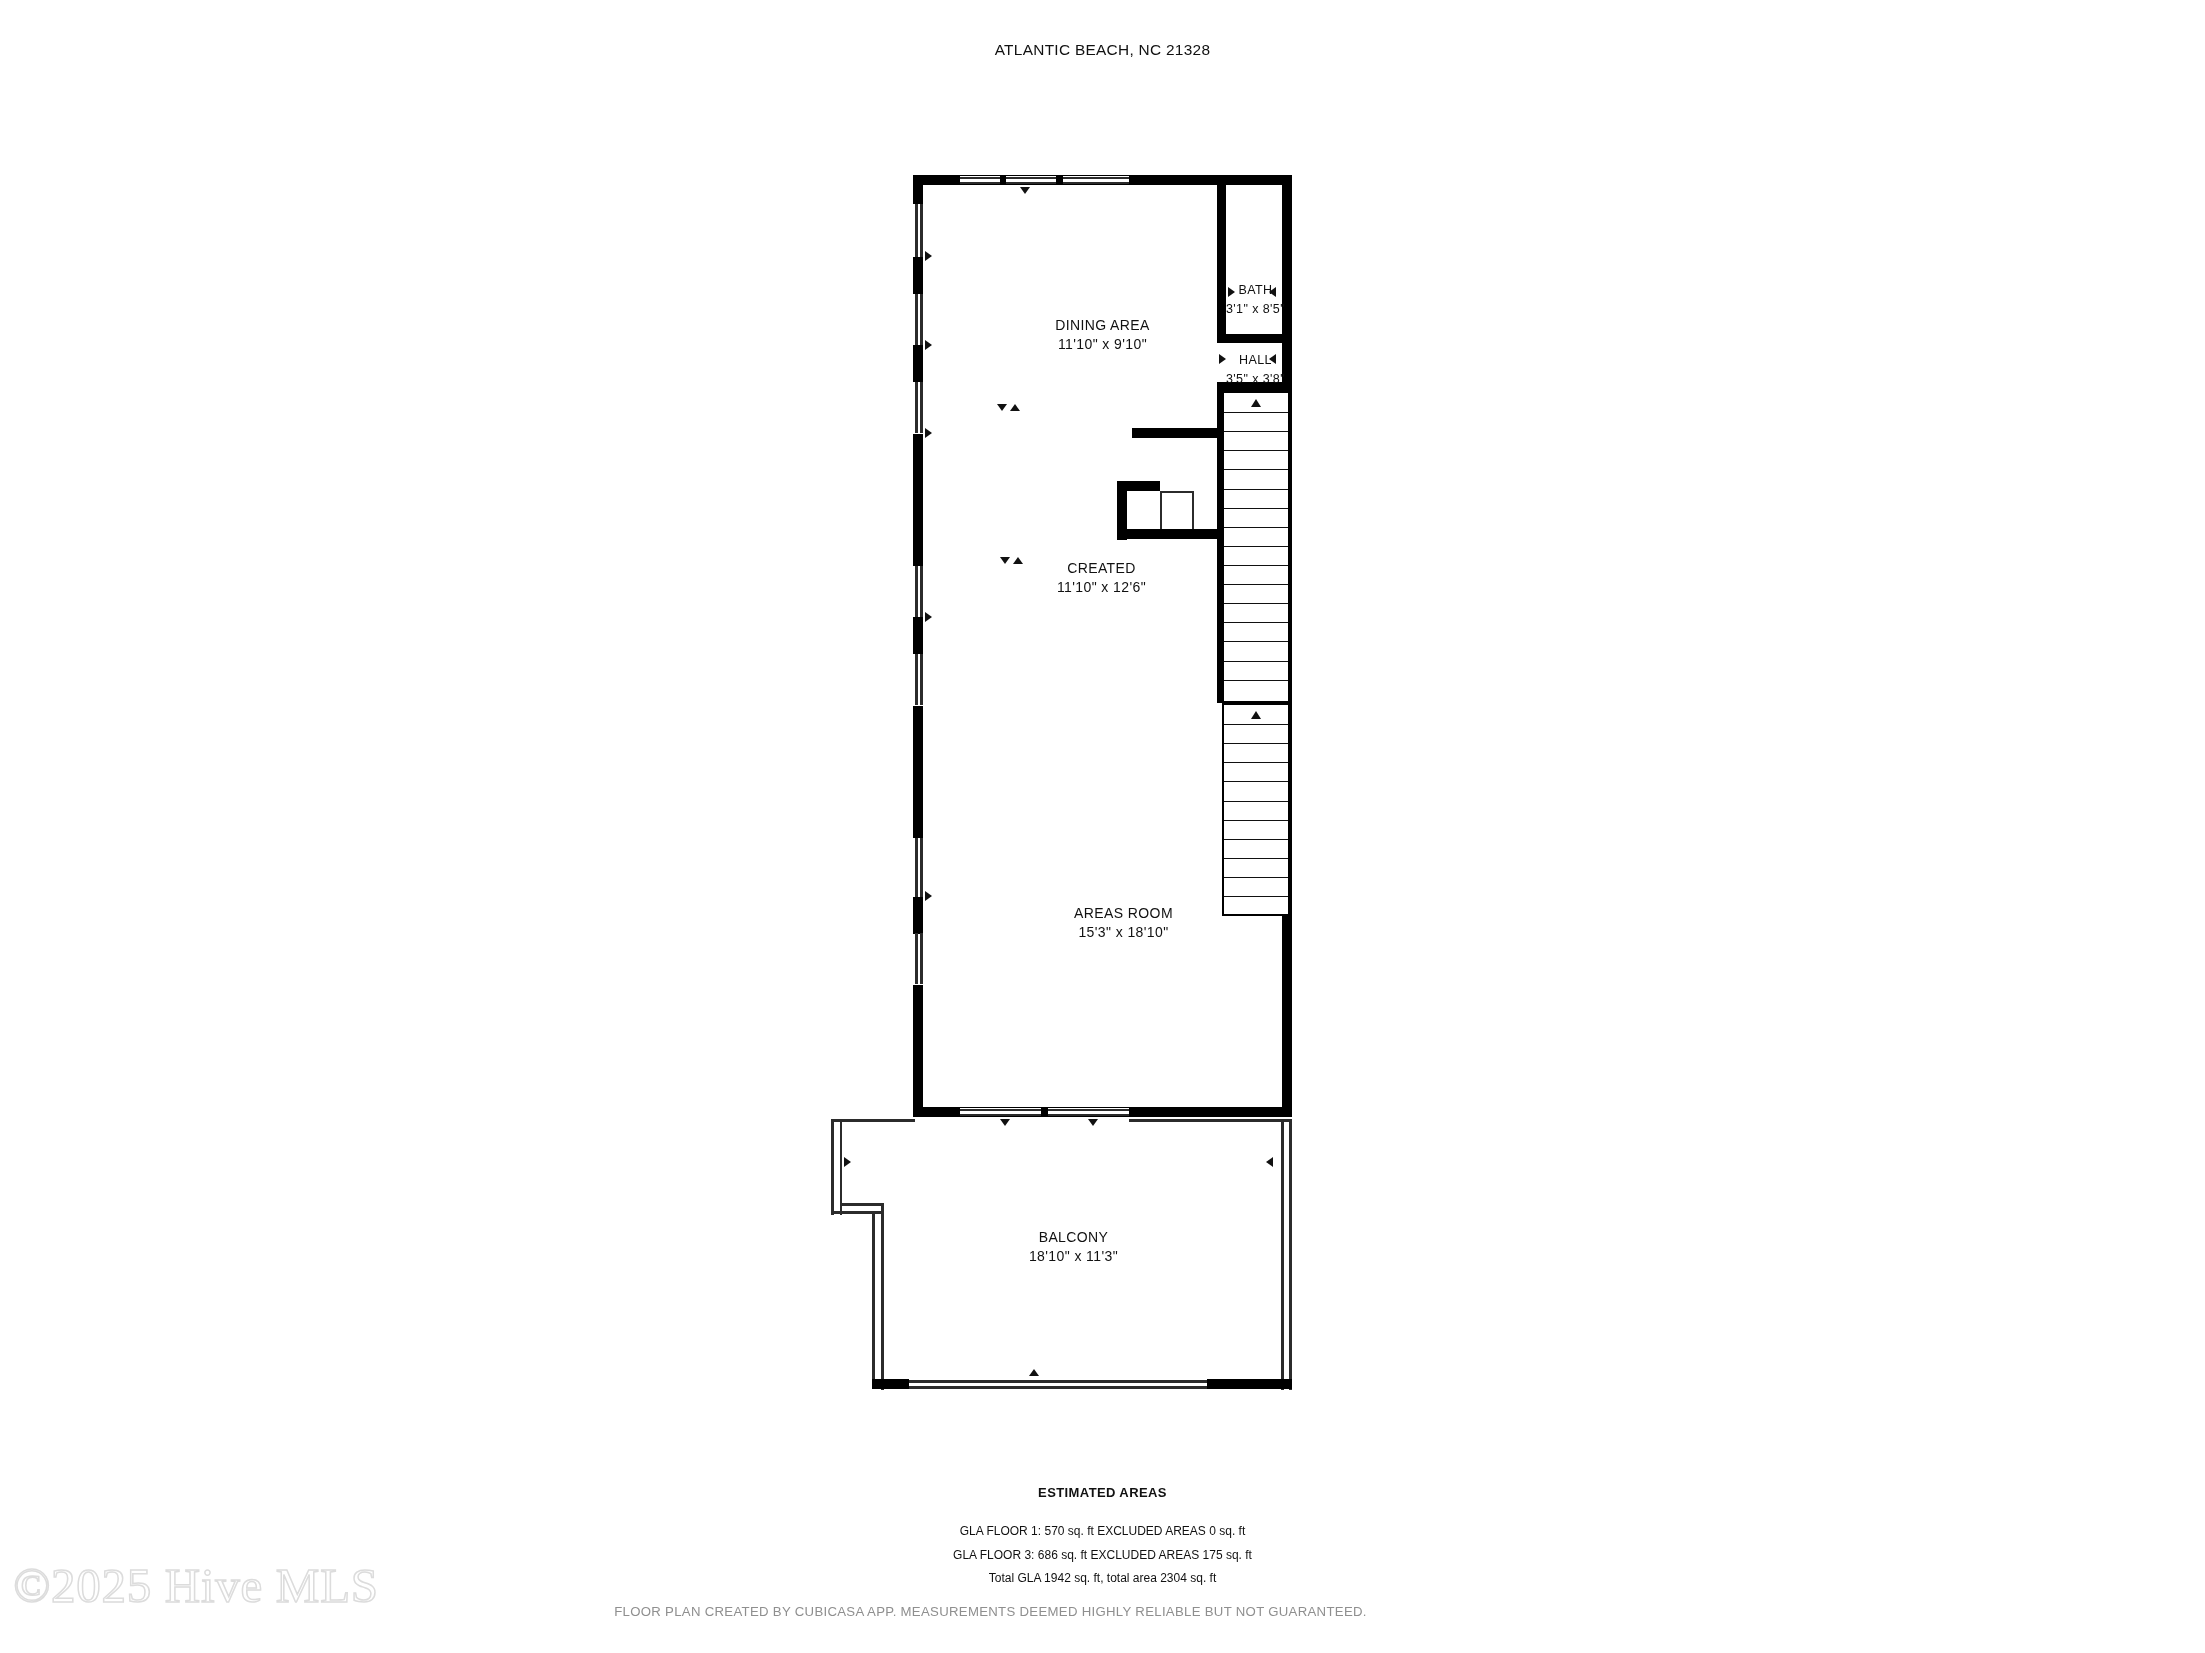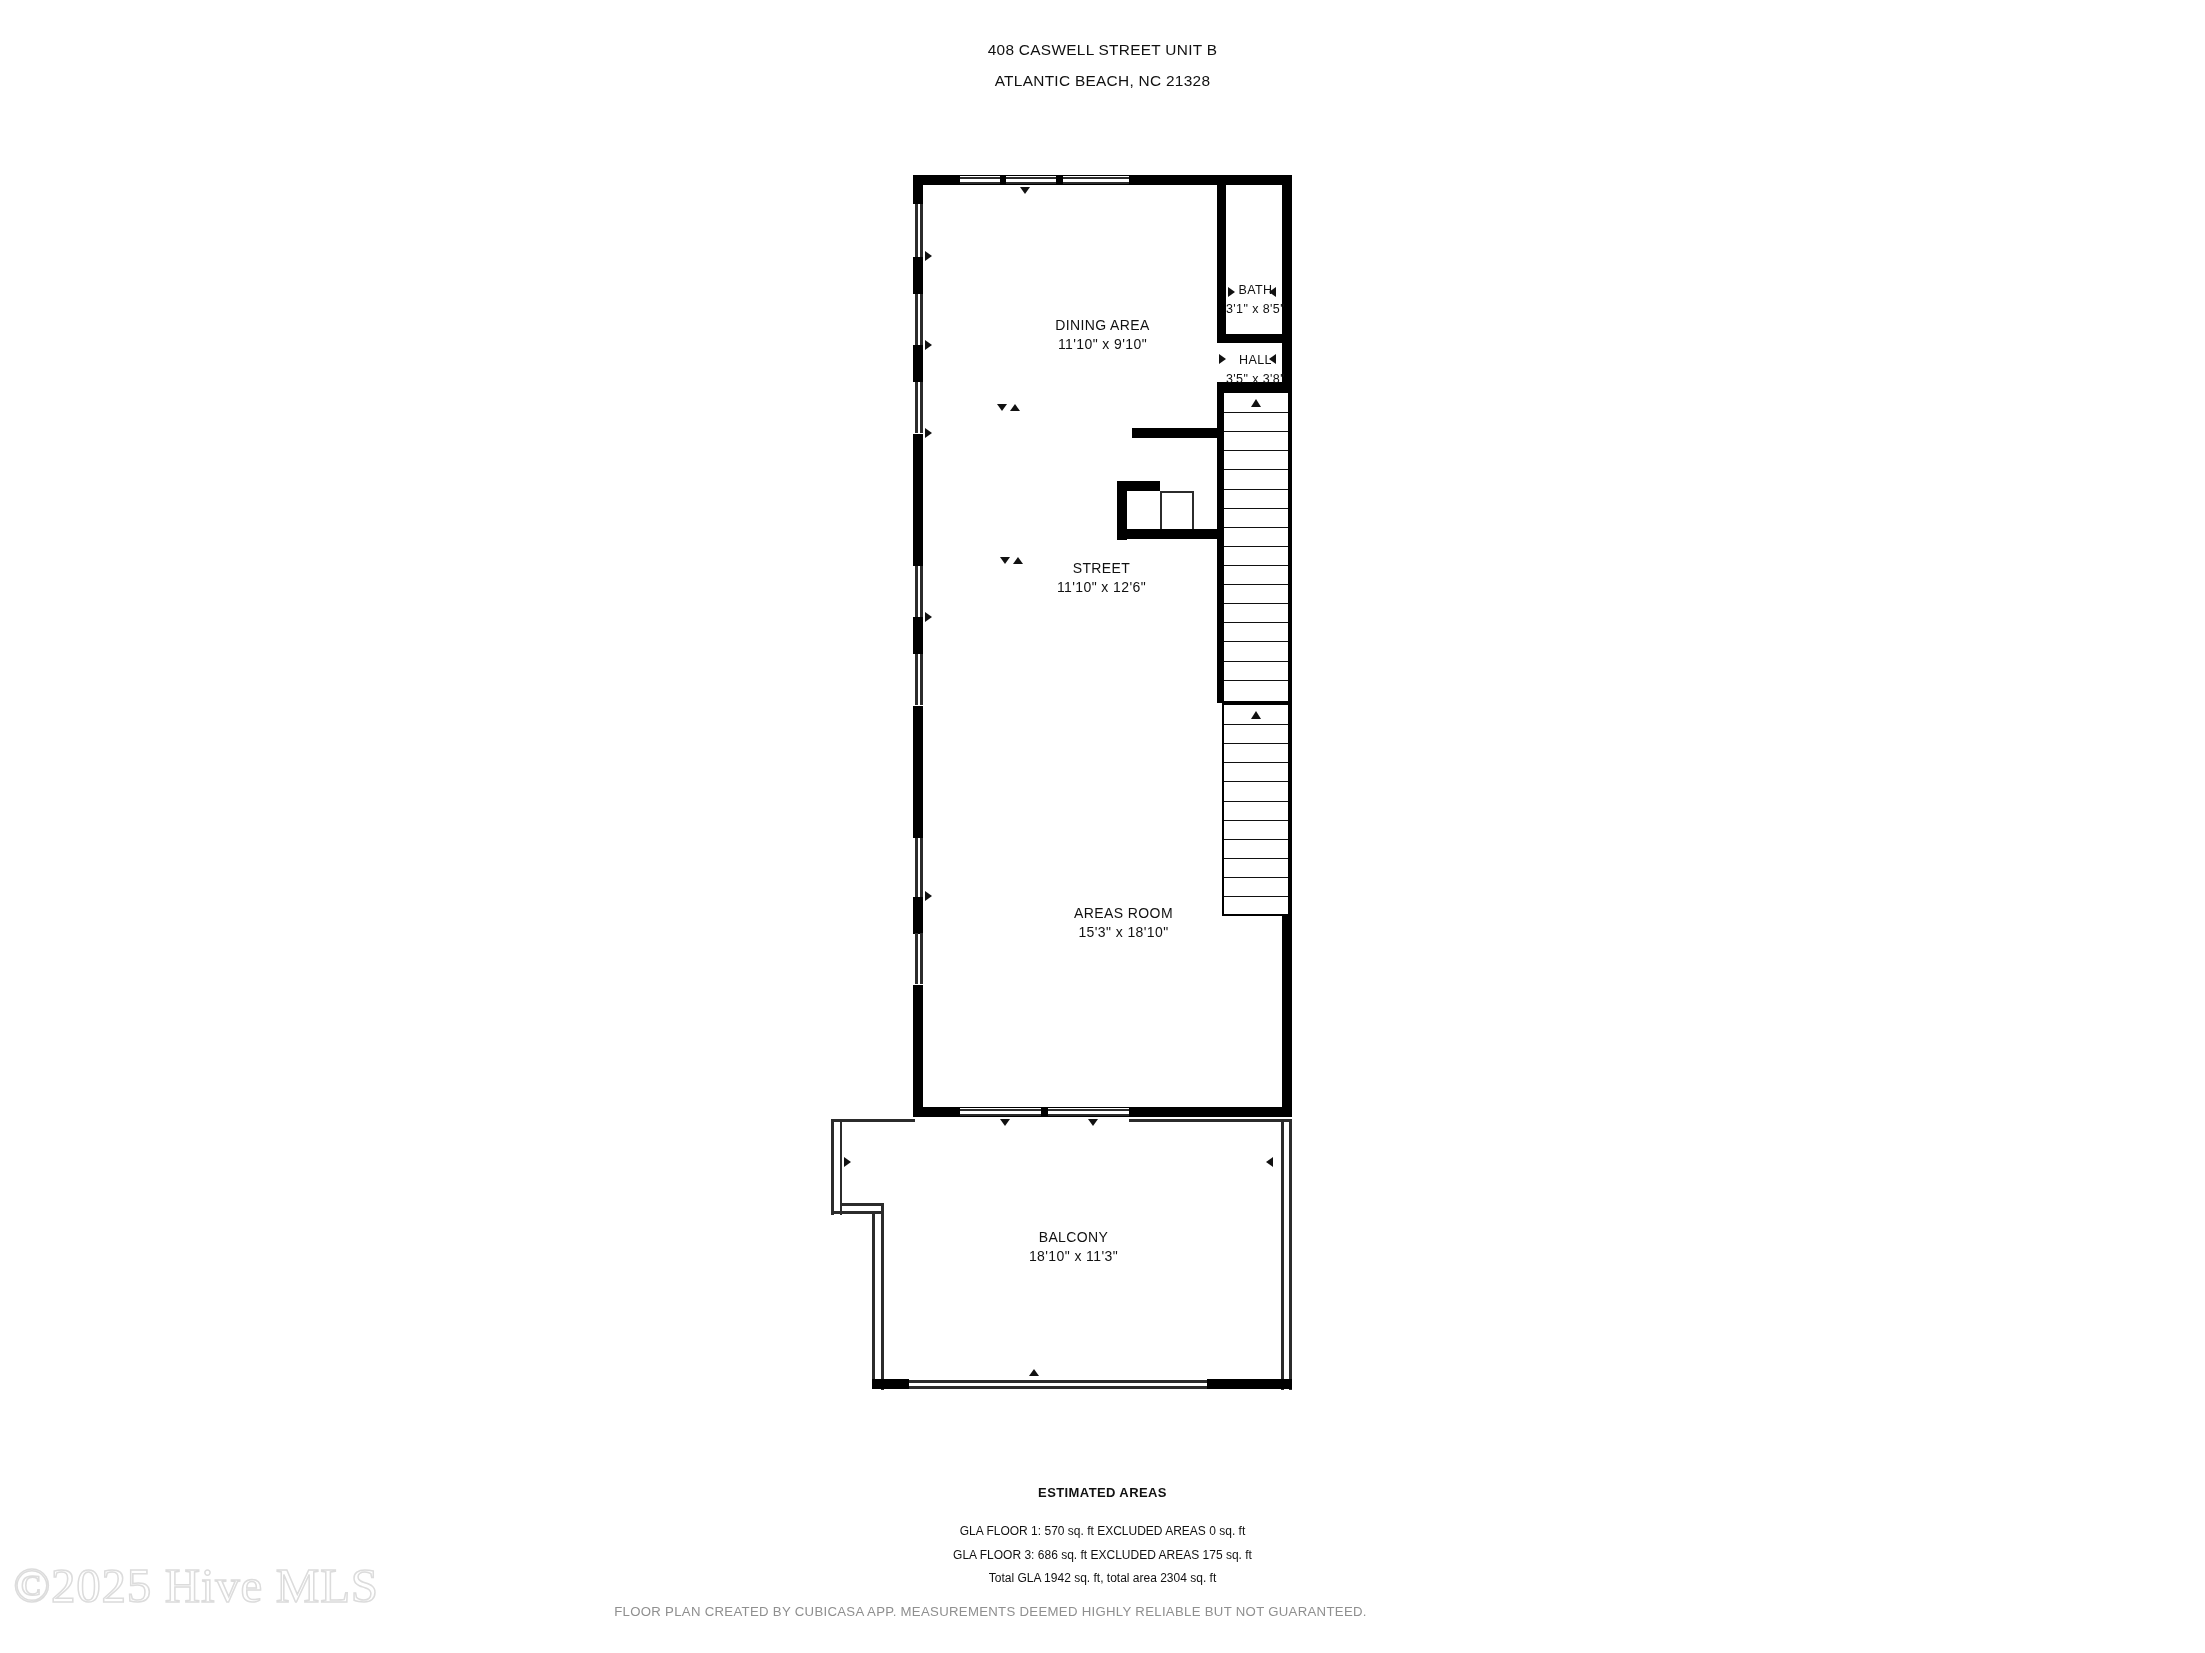--- a/index.html
+++ b/index.html
@@ -177,21 +177,20 @@
     -webkit-text-stroke: 1.5px #dcdcdc;
     text-shadow: 0 0 0 #fff;
     letter-spacing: 0.7px;
     white-space: nowrap;
   }
 </style>
 </head>
 <body>
 
 <div class="header">
-  <div class="addr-line">408 CASWELL STREET UNIT B</div>
   <div class="addr-line">ATLANTIC BEACH, NC 21328</div>
 </div>
 
 <div class="plan">
 
   <div class="floorfill" style="left:103px; top:13.2px; width:368px; height:934px;"></div>
 
   <div class="wall" style="left:97px; top:5.9px; width:379px; height:10.3px;"></div>
 
   <div class="wall" style="left:97px; top:938px; width:379px; height:10.3px;"></div>
@@ -303,21 +302,21 @@
   <div class="doormark tri-up" style="left:194px; top:235px;"></div>
   <div class="doormark tri-down" style="left:184px; top:388px;"></div>
   <div class="doormark tri-up" style="left:197px; top:388px;"></div>
 
   <div class="room-label" style="left:213px; top:147px; width:147px;">
     <span class="nm">DINING AREA</span>
     <span class="dm">11'10" x 9'10"</span>
   </div>
 
   <div class="room-label" style="left:212px; top:390px; width:147px;">
-    <span class="nm">STREET</span>
+    <span class="nm">CREATED</span>
     <span class="dm">11'10" x 12'6"</span>
   </div>
 
   <div class="room-label" style="left:234px; top:735px; width:147px;">
     <span class="nm">AREAS ROOM</span>
     <span class="dm">15'3" x 18'10"</span>
   </div>
 
   <div class="white" style="left:144px; top:939px; width:81px; height:7.4px;"></div>
   <div class="thinline" style="left:144px; top:940px; width:81px; height:2.2px;"></div>

